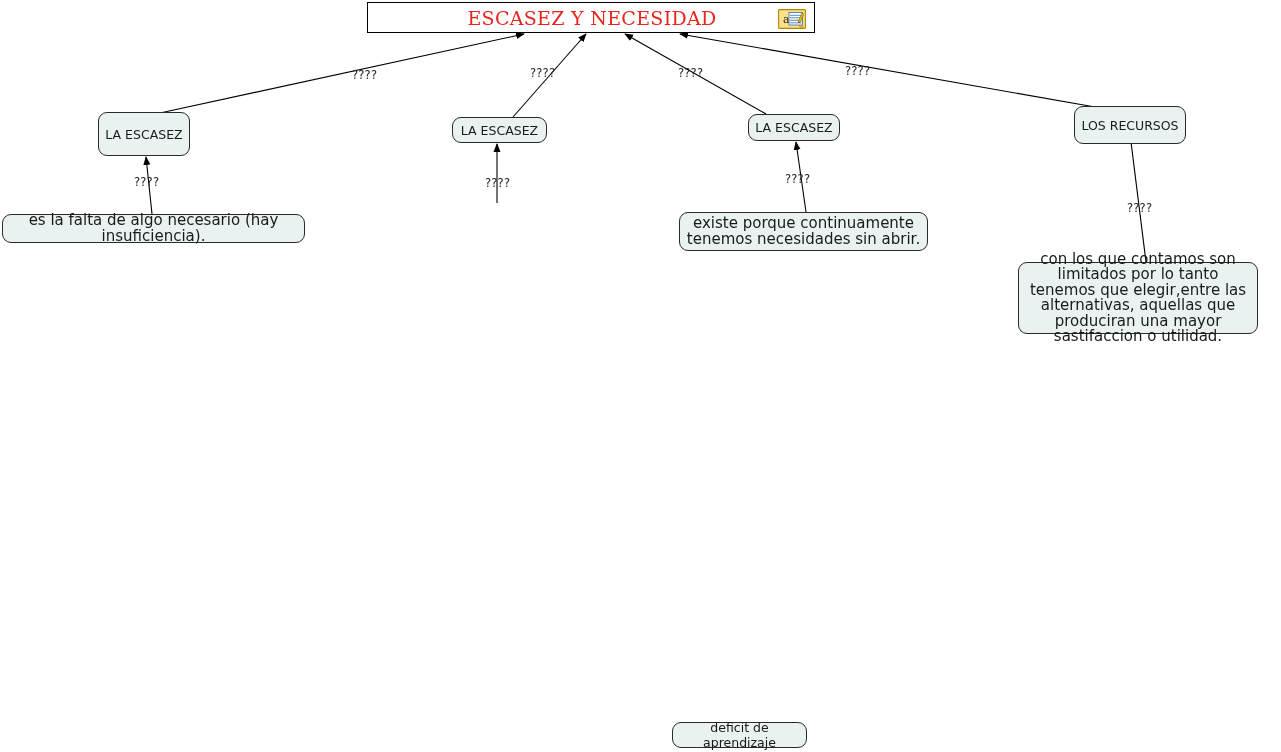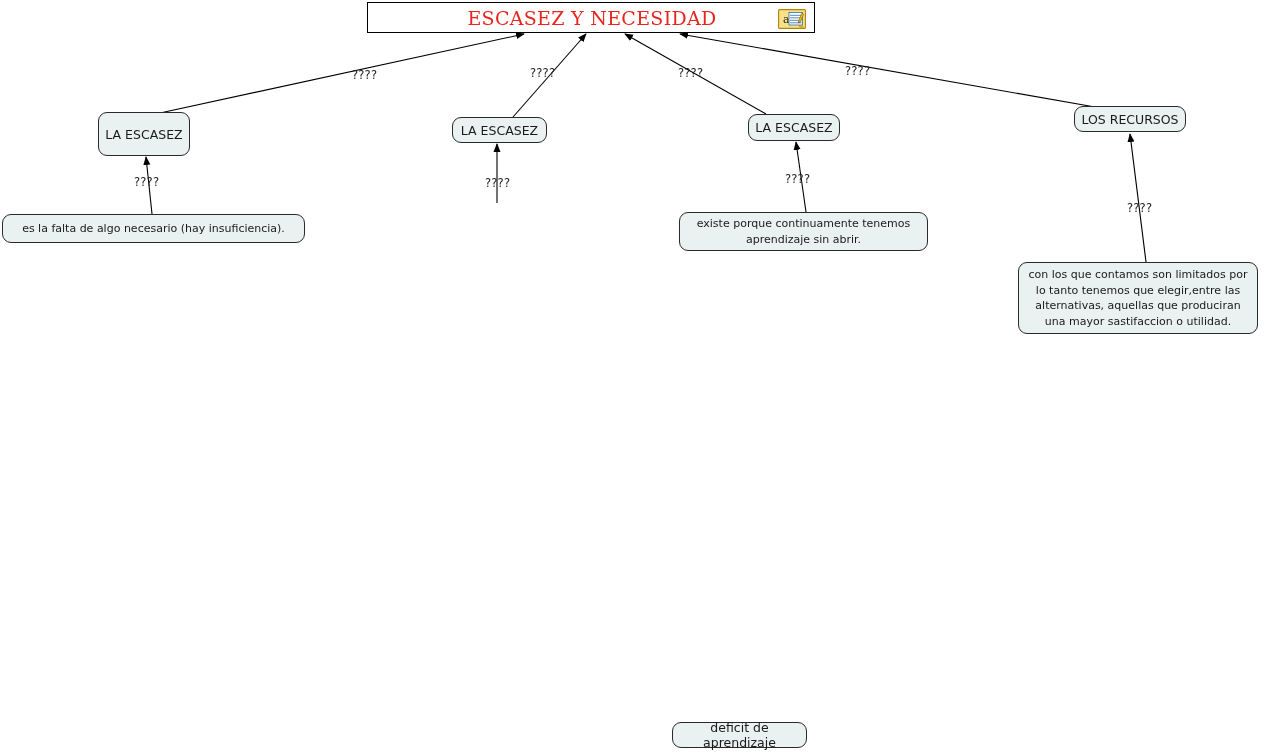--- a/index.html
+++ b/index.html
@@ -73,21 +73,21 @@
     color: #1a1a1a;
     font-size: 12.5px;
     line-height: 15px;
     text-align: center;
     display: flex;
     align-items: center;
     justify-content: center;
     padding: 2px 6px;
   }
   .node.desc {
-    font-size: 11px;
+    font-size: 15px;
     line-height: 15.5px;
   }
   .node.tall {
     align-items: center;
   }
 
   
   .link-label {
     position: absolute;
     font-size: 11.5px;
@@ -147,31 +147,31 @@
   </div>
 
   <div class="node" style="left:452px; top:117px; width:95px; height:26px;">
     <span>LA ESCASEZ</span>
   </div>
 
   <div class="node" style="left:748px; top:114px; width:92px; height:27px;">
     <span>LA ESCASEZ</span>
   </div>
 
-  <div class="node" style="left:1074px; top:106px; width:112px; height:26px;">
+  <div class="node" style="left:1074px; top:106px; width:112px; height:38px;">
     <span>LOS RECURSOS</span>
   </div>
 
   <div class="node desc" style="left:2px; top:214px; width:303px; height:29px;">
     <span>es la falta de algo necesario (hay insuficiencia).</span>
   </div>
 
 
   <div class="node desc" style="left:679px; top:212px; width:249px; height:39px;">
-    <span>existe porque continuamente tenemos aprendizaje sin abrir.</span>
+    <span>existe porque continuamente tenemos necesidades sin abrir.</span>
   </div>
 
   <div class="node desc" style="left:1018px; top:262px; width:240px; height:72px;">
     <span>con los que contamos son limitados por lo tanto tenemos que elegir,entre las alternativas, aquellas que produciran una mayor sastifaccion o utilidad.</span>
   </div>
 
   <div class="node" style="left:672px; top:722px; width:135px; height:26px;">
     <span>deficit de aprendizaje</span>
   </div>
 

